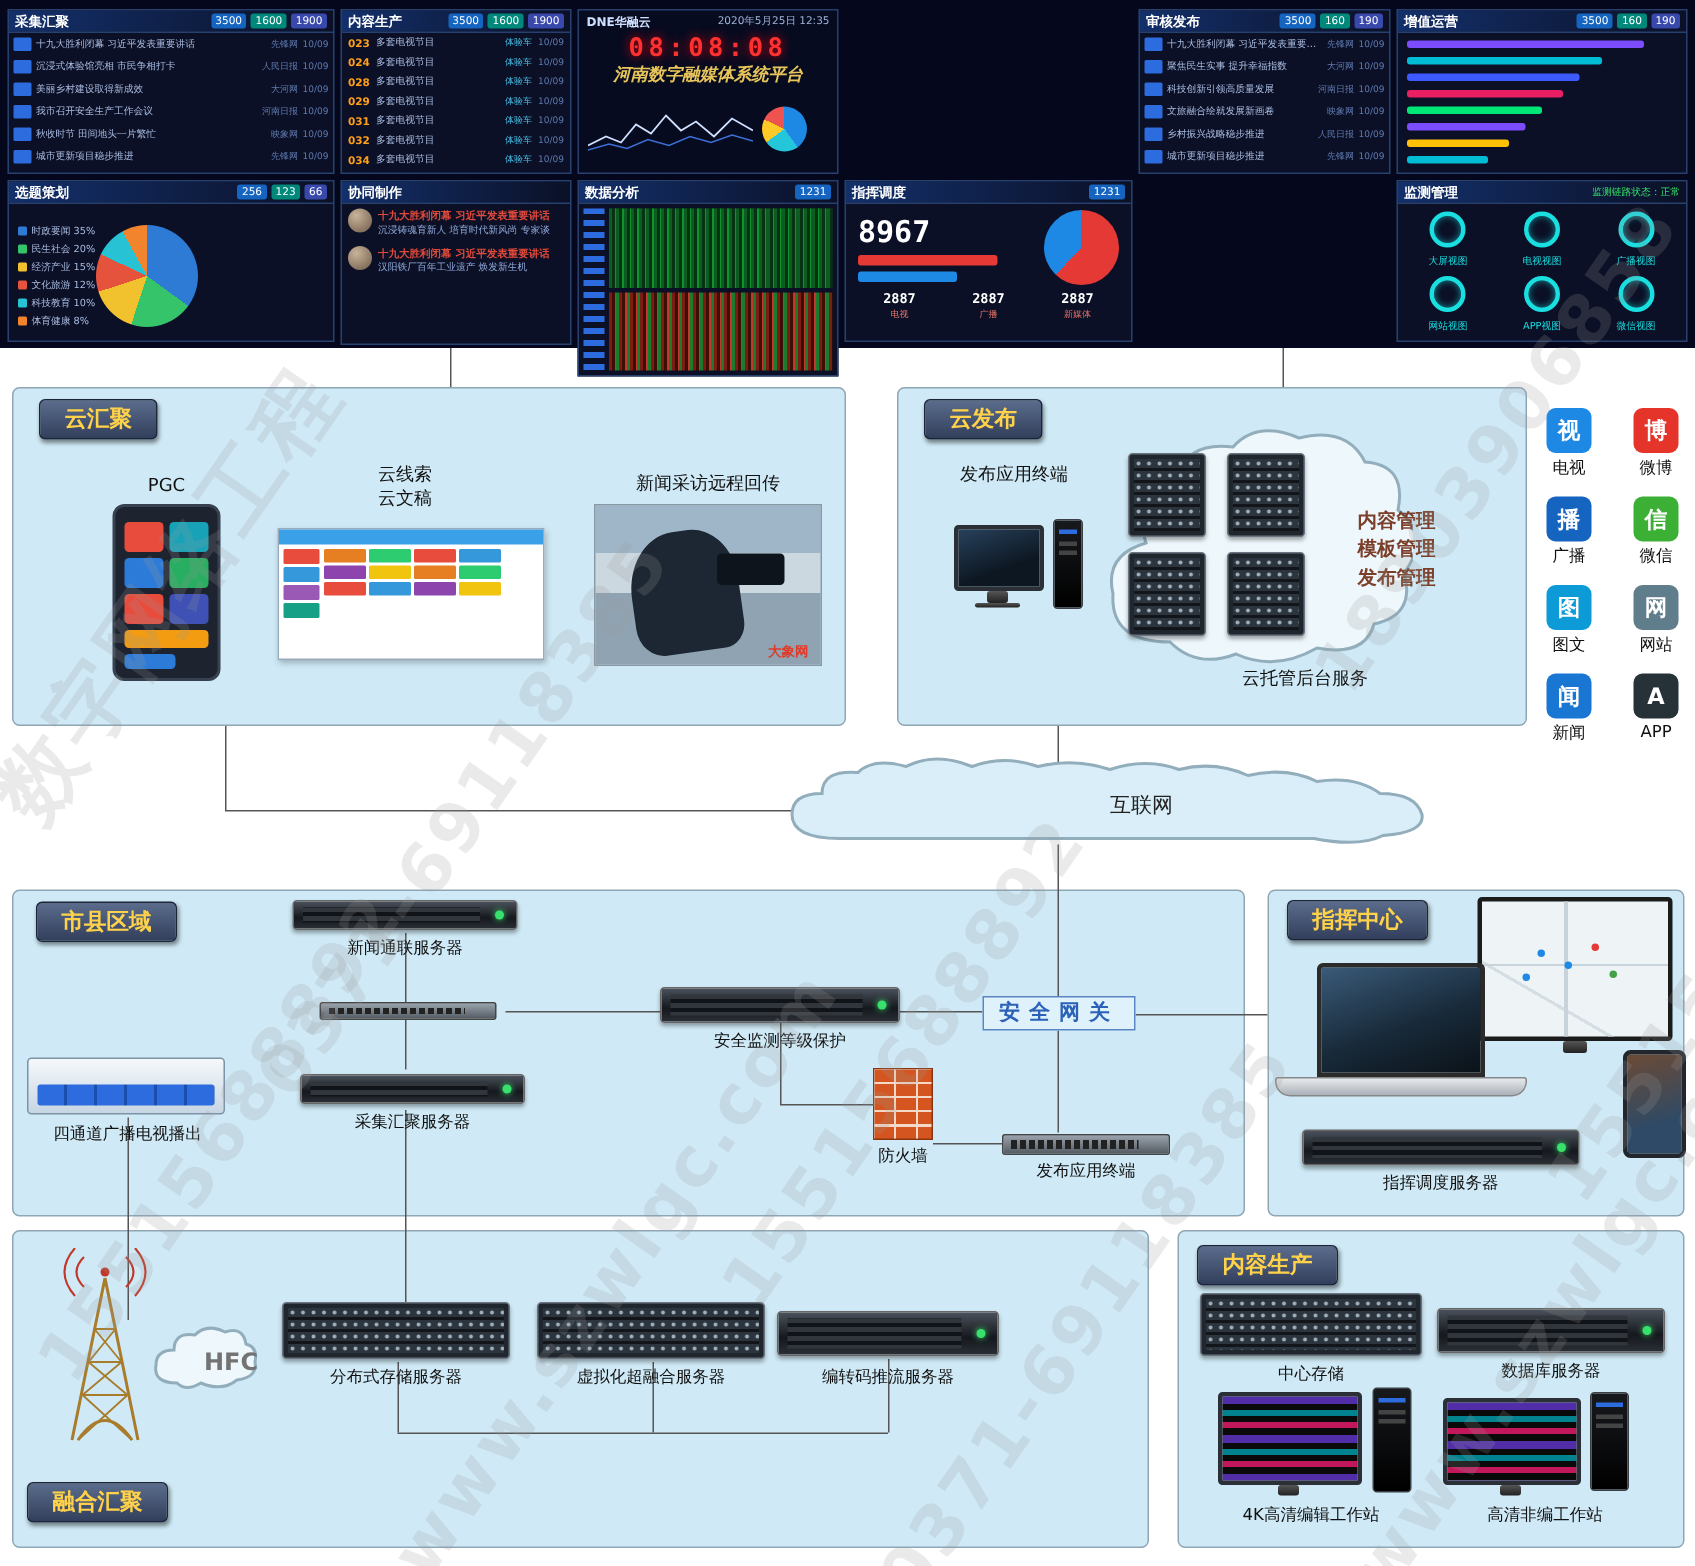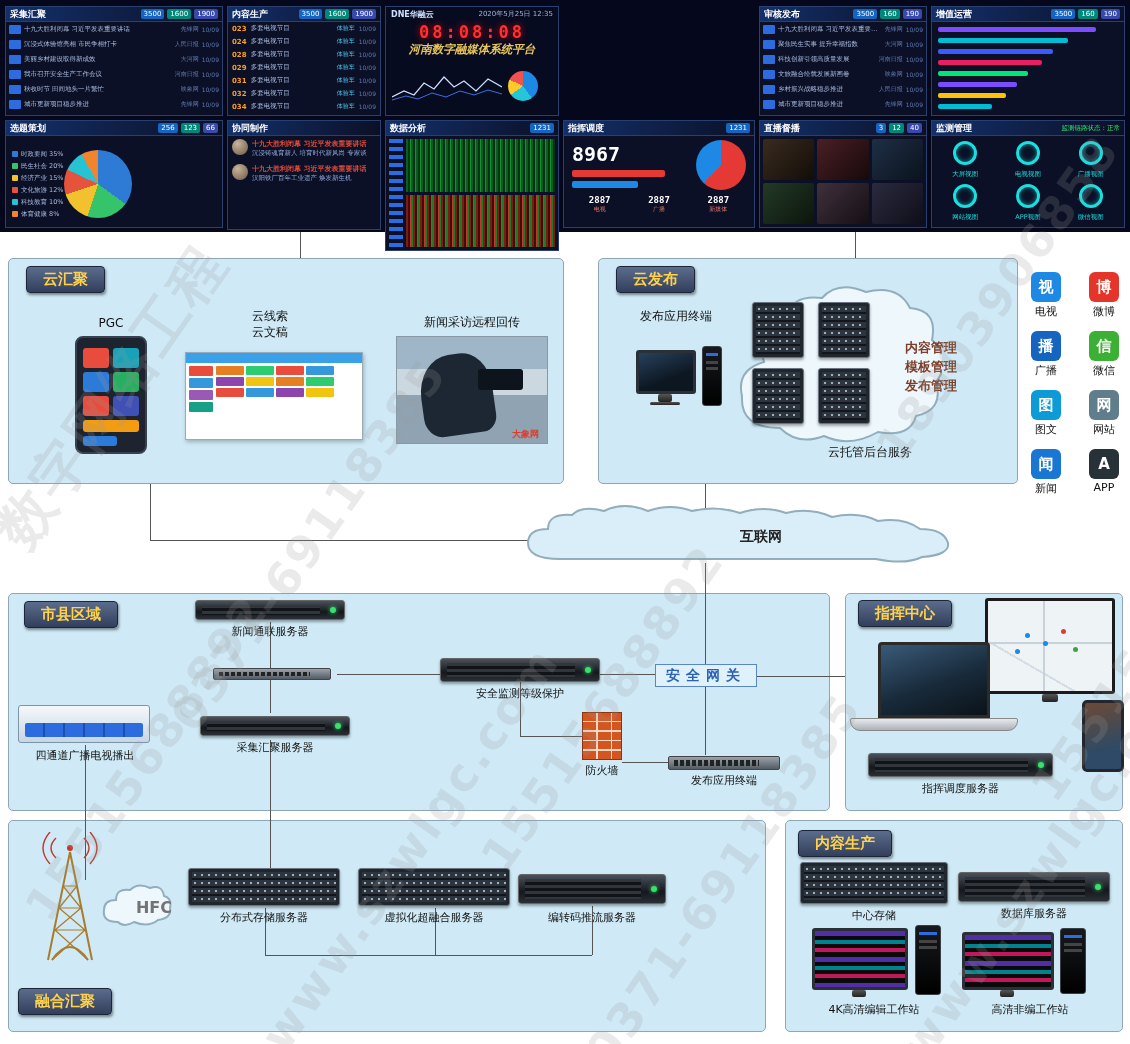--- a/index.html
+++ b/index.html
@@ -125,21 +125,21 @@
 .laptop-screen{position:absolute;z-index:3;background:linear-gradient(160deg,#3a5a78 0%,#182a3a 55%,#0b1218);border:3px solid #2b2b2b;border-radius:4px 4px 0 0}
 .laptop-base{position:absolute;z-index:3;background:linear-gradient(#e8eaec,#aab1b8);border-radius:2px 2px 10px 10px;border:1px solid #888}
 .tablet{position:absolute;z-index:4;background:linear-gradient(165deg,#6b4a36,#2e4a66 70%);border:3px solid #23272d;border-radius:5px}
 
 .chan{display:flex;flex-direction:column;align-items:center;gap:2px}
 .chanic{width:30px;height:30px;border-radius:6px;color:#fff;font-size:15px;font-weight:bold;display:flex;align-items:center;justify-content:center}
 .chanlb{font-size:11px;color:#111}
 
 .mgmtline{font-size:13px;font-weight:bold;color:#7b3f2a;line-height:19px;white-space:nowrap}
 .hfctext{position:absolute;z-index:4;color:#737373;font-weight:bold;font-size:16px;width:100%;text-align:right}
-.cloudtext{position:absolute;z-index:4;color:#222;font-size:14px;font-weight:bold}
+.cloudtext{position:absolute;z-index:4;color:#222;font-size:14px;font-weight:normal}
 </style>
 </head>
 <body>
 
 <div id="wall">
 
   <div class="panel" style="left:5px;top:6px;width:218px;height:110px">
     <div class="phead">
       <span class="ptitle">采集汇聚</span>
       <span class="spacer"></span>
@@ -456,39 +456,20 @@
           <div class="dsn">2887</div>
           <div class="dsl">广播</div>
         </div>
         <div class="dsitem">
           <div class="dsn">2887</div>
           <div class="dsl">新媒体</div>
         </div>
       </div>
   </div>
 
-  <div class="panel" style="left:759px;top:120px;width:168px;height:108px">
-    <div class="phead">
-      <span class="ptitle">直播督播</span>
-      <span class="spacer"></span>
-      <span style="display:flex;gap:3px">
-          <span class="chip c0">3</span>
-          <span class="chip c1">12</span>
-          <span class="chip c2">40</span>
-        </span>
-    </div>
-    <div id="live-grid" style="flex:1;display:grid;grid-template-columns:repeat(3,1fr);grid-template-rows:1fr 1fr;gap:3px;padding:3px">
-        <span class="lv" style="background:linear-gradient(135deg,#3a2b1e,#120d08)"></span>
-        <span class="lv" style="background:linear-gradient(135deg,#4a1f24,#16090b)"></span>
-        <span class="lv" style="background:linear-gradient(135deg,#1e2f44,#0a121d)"></span>
-        <span class="lv" style="background:linear-gradient(135deg,#233a25,#0c140d)"></span>
-        <span class="lv" style="background:linear-gradient(135deg,#40303c,#140f13)"></span>
-        <span class="lv" style="background:linear-gradient(135deg,#2b2b40,#0e0e18)"></span>
-      </div>
-  </div>
 
   <div class="panel" style="left:931px;top:120px;width:194px;height:108px">
     <div class="phead">
       <span class="ptitle">监测管理</span>
       <span class="spacer"></span>
       <span class="statusok">监测链路状态：正常</span>
     </div>
     <div id="gauges" style="flex:1;display:grid;grid-template-columns:repeat(3,1fr);grid-template-rows:1fr 1fr;align-items:center;padding:2px">
         <div class="gauge"><span class="gring"></span><span class="glabel">大屏视图</span></div>
         <div class="gauge"><span class="gring"></span><span class="glabel">电视视图</span></div>

